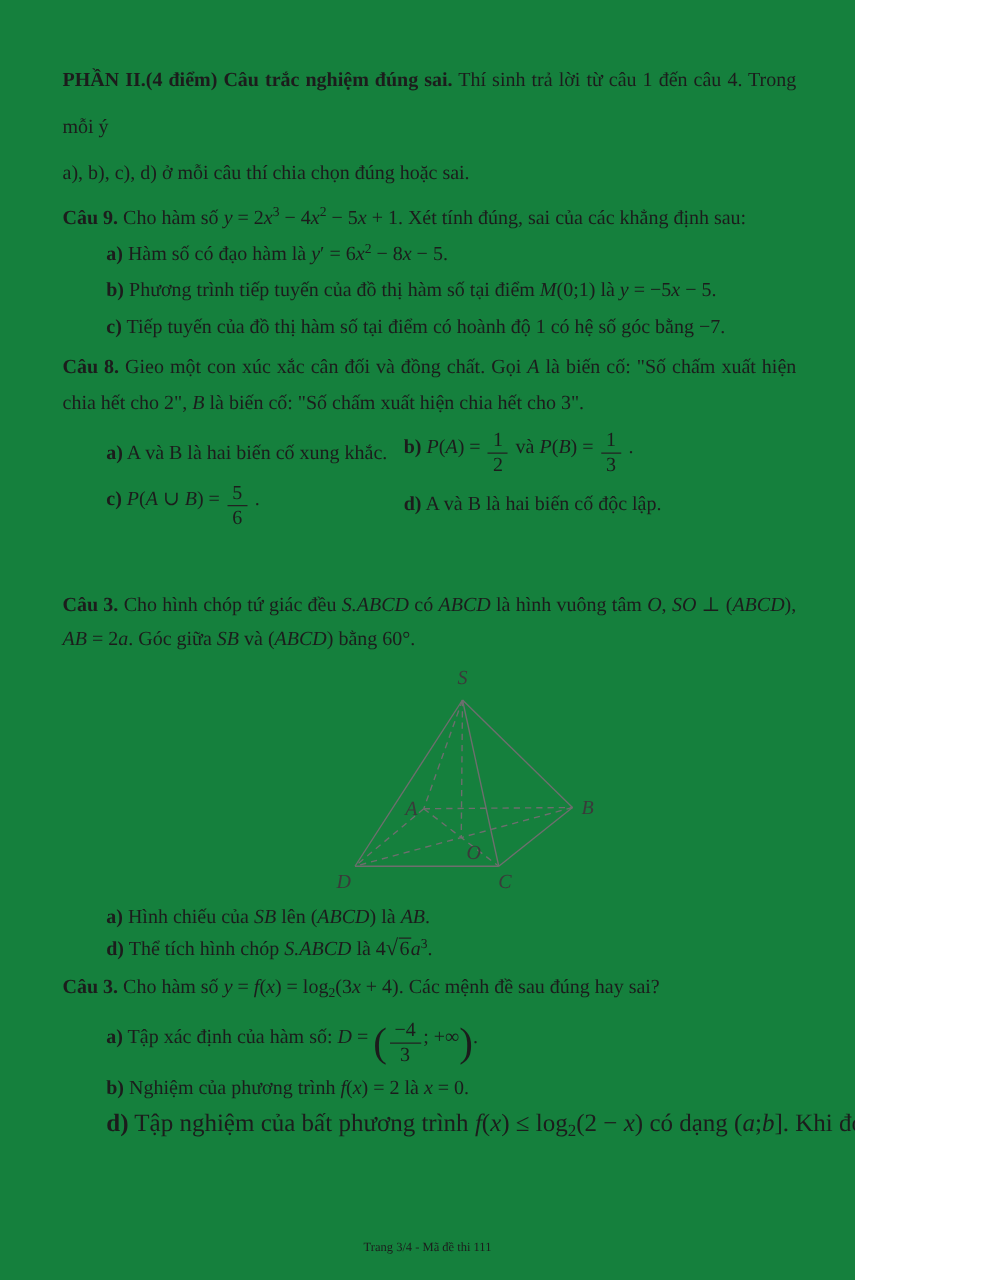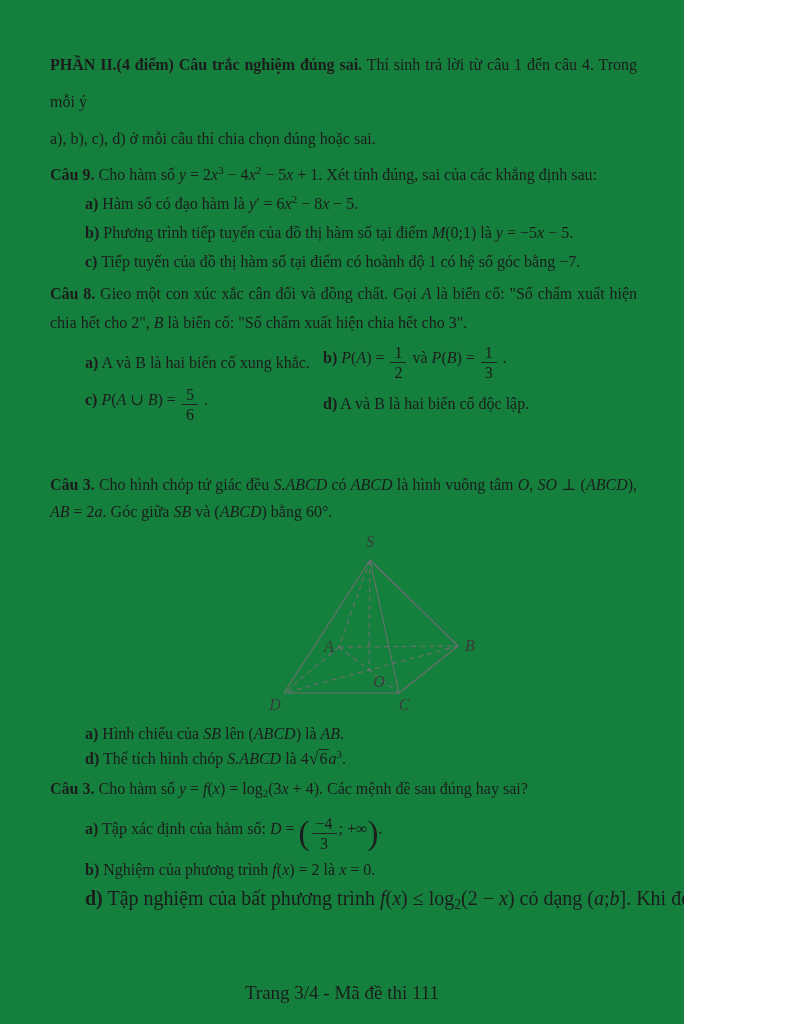--- a/index.html
+++ b/index.html
@@ -19,21 +19,21 @@
   .grid2{
     display:grid;grid-template-columns:238px 1fr;
     padding-left:35px;row-gap:4px;margin:7px 0 3px;align-items:center;
   }
   .grid2 .item{line-height:24px;}
   .figure{margin:6px 0 4px 205px;width:230px;height:186px;}
   .item.tall{line-height:52px;}
   .item.long{font-size:20px;white-space:nowrap;text-align:right;}
   .footer{
     position:absolute;left:0;right:0;bottom:20px;
-    text-align:center;font-size:19px;color:#1c1c1c;
+    text-align:center;font-size:10px;color:#1c1c1c;
   }
   
   .tk-b{font-weight:bold;}
   .tk-i{font-style:italic;}
   .tk-sup{font-size:0.68em;vertical-align:0.55em;line-height:0;}
   .tk-sub{font-size:0.68em;vertical-align:-0.3em;line-height:0;}
   .tk-frac{display:inline-block;vertical-align:-0.95em;text-align:center;line-height:1.08;margin:0 2px;}
   .tk-num{display:block;border-bottom:1.2px solid #222;padding:0 4px 1px;}
   .tk-den{display:block;padding:1px 4px 0;}
   .tk-sqrt{white-space:nowrap;}

